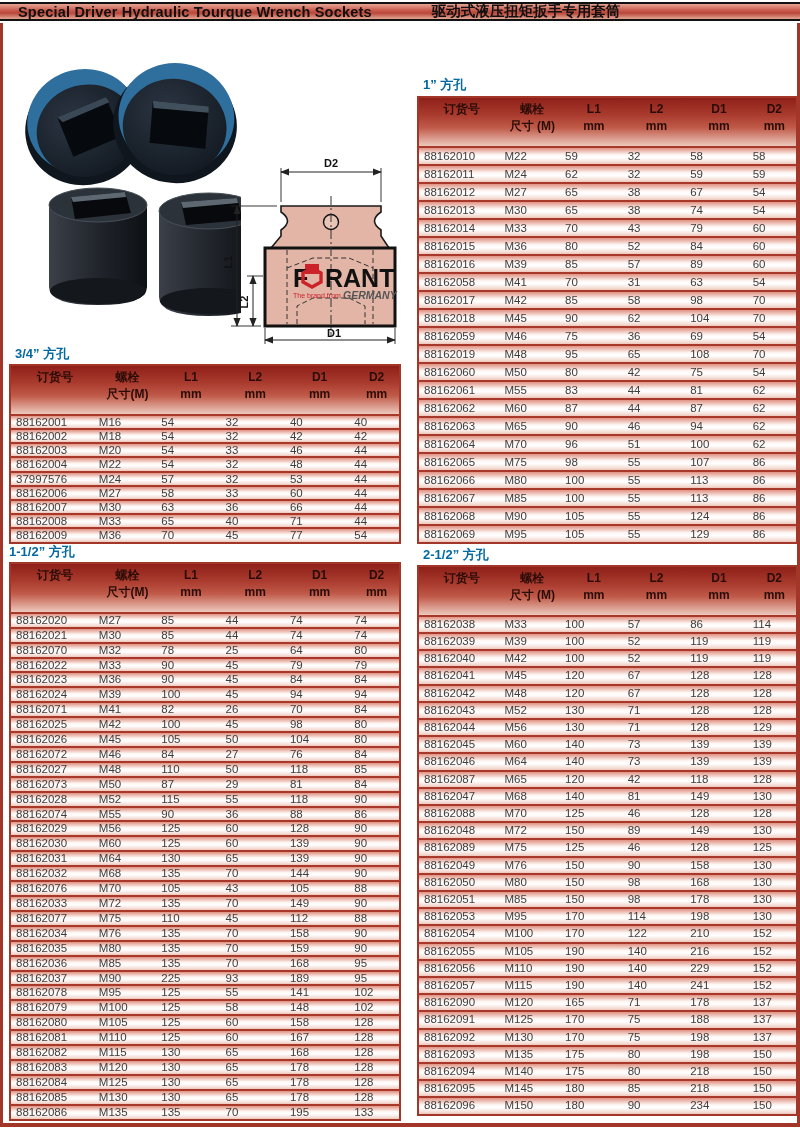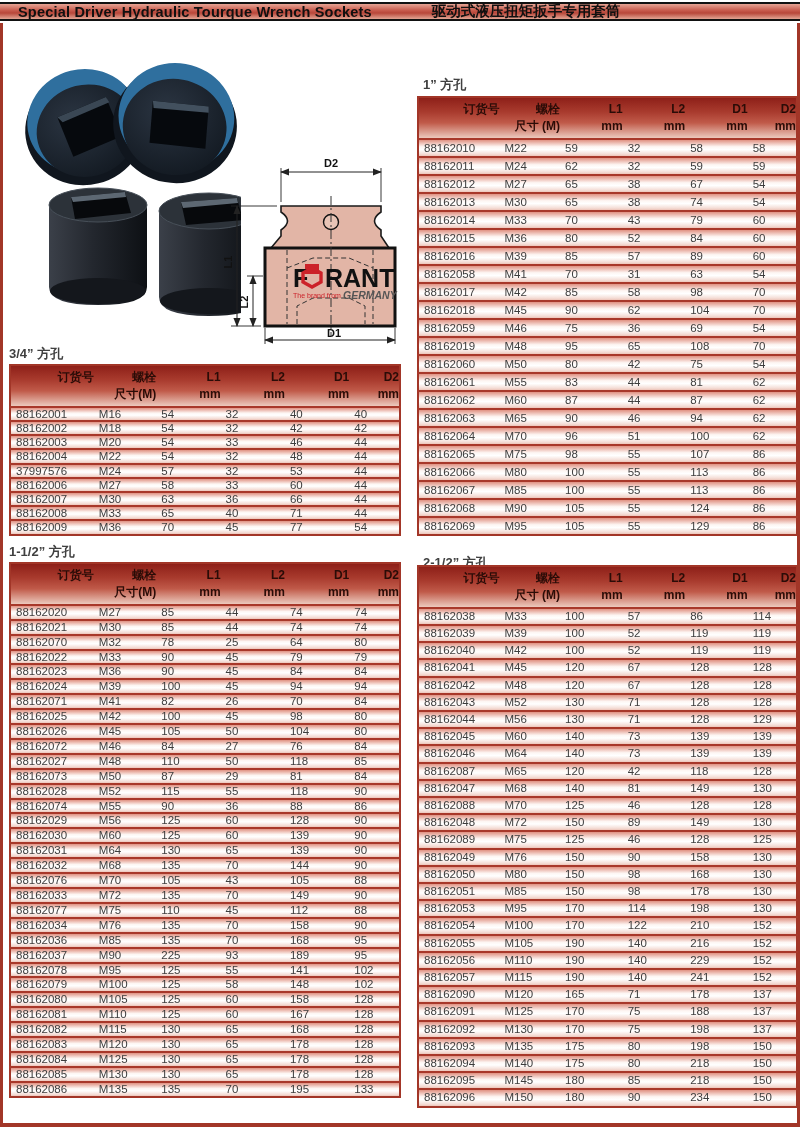--- a/index.html
+++ b/index.html
@@ -16,50 +16,50 @@
   }
   .titlebar .t-en{font-size:14.5px;font-weight:bold;color:#101010;margin-left:18px;letter-spacing:.2px;}
   .titlebar .t-zh{font-size:14.5px;font-weight:bold;color:#101010;margin-left:60px;text-align:center;}
   
   .frame{
     position:absolute;left:0;top:23px;width:800px;height:1104px;box-sizing:border-box;
     border-left:3px solid #a23628;border-right:3px solid #a23628;border-bottom:4px solid #a23628;
     background:#fff;
   }
   
-  .sec{position:absolute;font-size:13px;font-weight:bold;color:#404040;white-space:nowrap;}
+  .sec{position:absolute;font-size:13px;font-weight:bold;color:#0369a1;white-space:nowrap;}
   
   table.tbl{position:absolute;border-collapse:collapse;table-layout:fixed;
     border:2px solid #a23628;background:#fff;}
   table.tbl th{
     background:linear-gradient(180deg,#8e2019 0%,#a93b2e 35%,#c05a49 62%,#ecc9bd 100%);
-    color:#2a0c07;font-size:12px;font-weight:bold;text-align:right;
-    padding:3px 0 2px 5px;vertical-align:top;line-height:1.45;border:0;
+    color:#2a0c07;font-size:12px;font-weight:bold;text-align:center;
+    padding:3px 0 10px 5px;vertical-align:top;line-height:1.45;border:0;
   }
   table.tbl th .u{font-weight:bold;}
   table.tbl td{
     font-size:11.5px;color:#3d3d3d;text-align:left;padding:0 0 0 5px;
     border-top:2px solid #a8382a;white-space:nowrap;overflow:hidden;
     background:linear-gradient(180deg,#e09182 0%,#fdf6f3 42%,#ffffff 60%,#f4ddd6 88%,#edc4b9 100%);
   }
   table.tbl col.c1{width:21.5%} table.tbl col.c2{width:16%}
   table.tbl col.c3{width:16.5%} table.tbl col.c4{width:16.5%}
   table.tbl col.c5{width:16.5%} table.tbl col.c6{width:13%}
   .tbl-a td{height:12.2px;line-height:12.2px;margin-left:28px;}
   .tbl-b td{height:16px;line-height:16px;}
   .tbl-c td{height:12.9px;line-height:12.9px;}
   .tbl-d td{height:15.2px;line-height:15.2px;}
   .tbl-a{left:6px;top:341px;width:392px;}
   .tbl-b{left:414px;top:73px;width:381px;}
   .tbl-c{left:6px;top:539px;width:392px;}
   .tbl-d{left:414px;top:542px;width:381px;}
-  .sec-a{left:6px;top:322px;}
+  .sec-a{left:12px;top:322px;}
   .sec-b{left:420px;top:53px;}
   .sec-c{left:6px;top:520px;}
-  .sec-d{left:420px;top:523px;margin-top:8px;}
+  .sec-d{left:420px;top:523px;}
   
   .photo{position:absolute;left:10px;top:6px;width:228px;height:300px;}
   .drawing{position:absolute;left:198px;top:133px;width:222px;height:192px;}
 </style>
 </head>
 <body>
 
 <div class="page">
 
   <header class="titlebar">
@@ -708,20 +708,28 @@
           </tr>
           <tr>
             <td>88162034</td>
             <td>M76</td>
             <td>135</td>
             <td>70</td>
             <td>158</td>
             <td>90</td>
           </tr>
           <tr>
+            <td>88162035</td>
+            <td>M80</td>
+            <td>135</td>
+            <td>70</td>
+            <td>159</td>
+            <td>90</td>
+          </tr>
+          <tr>
             <td>88162036</td>
             <td>M85</td>
             <td>135</td>
             <td>70</td>
             <td>168</td>
             <td>95</td>
           </tr>
           <tr>
             <td>88162037</td>
             <td>M90</td>

